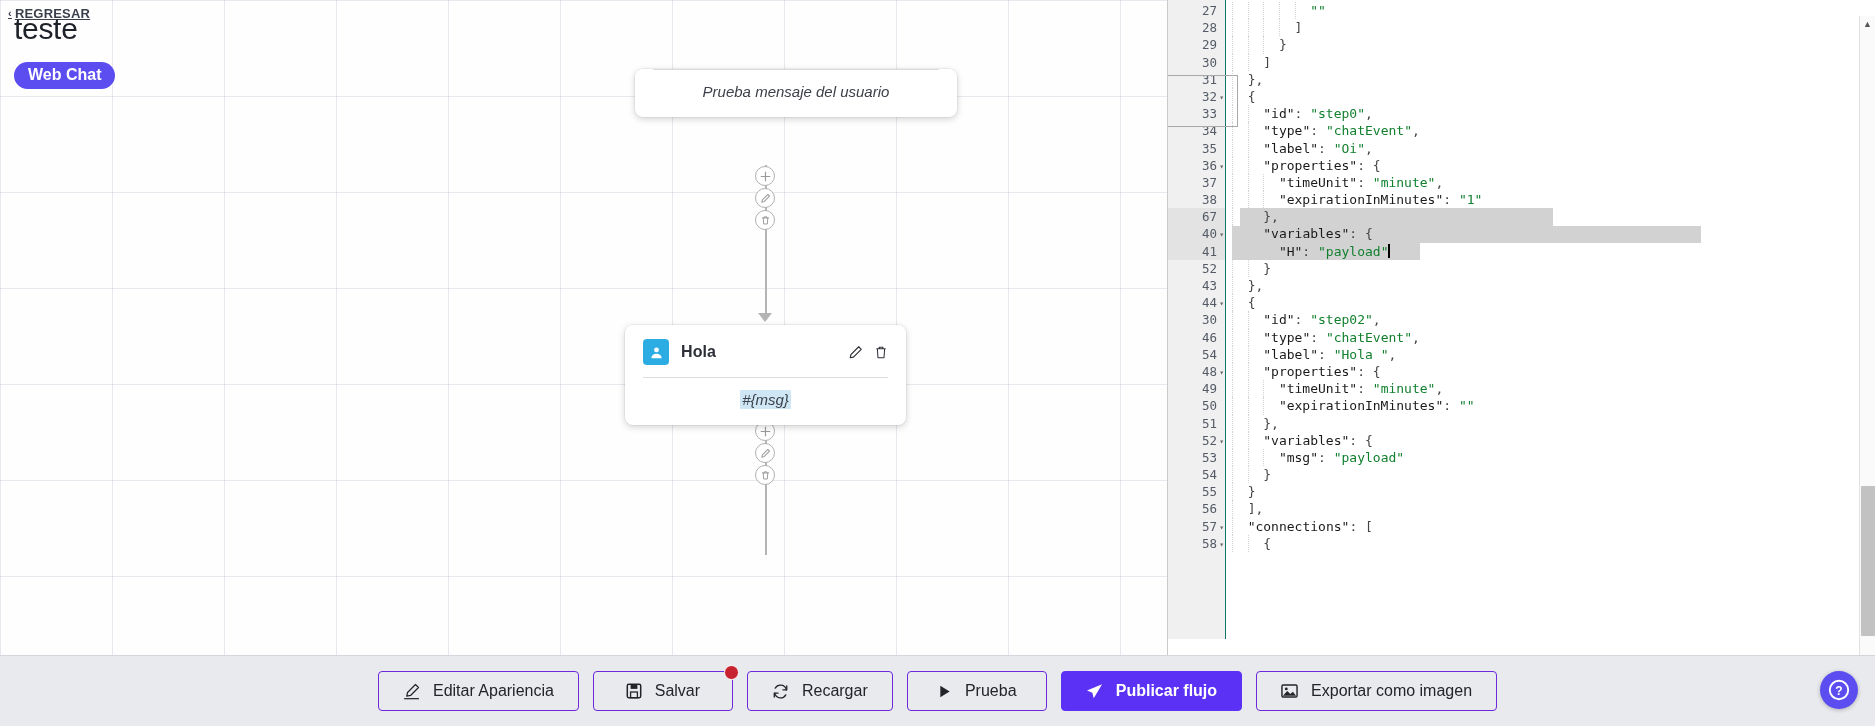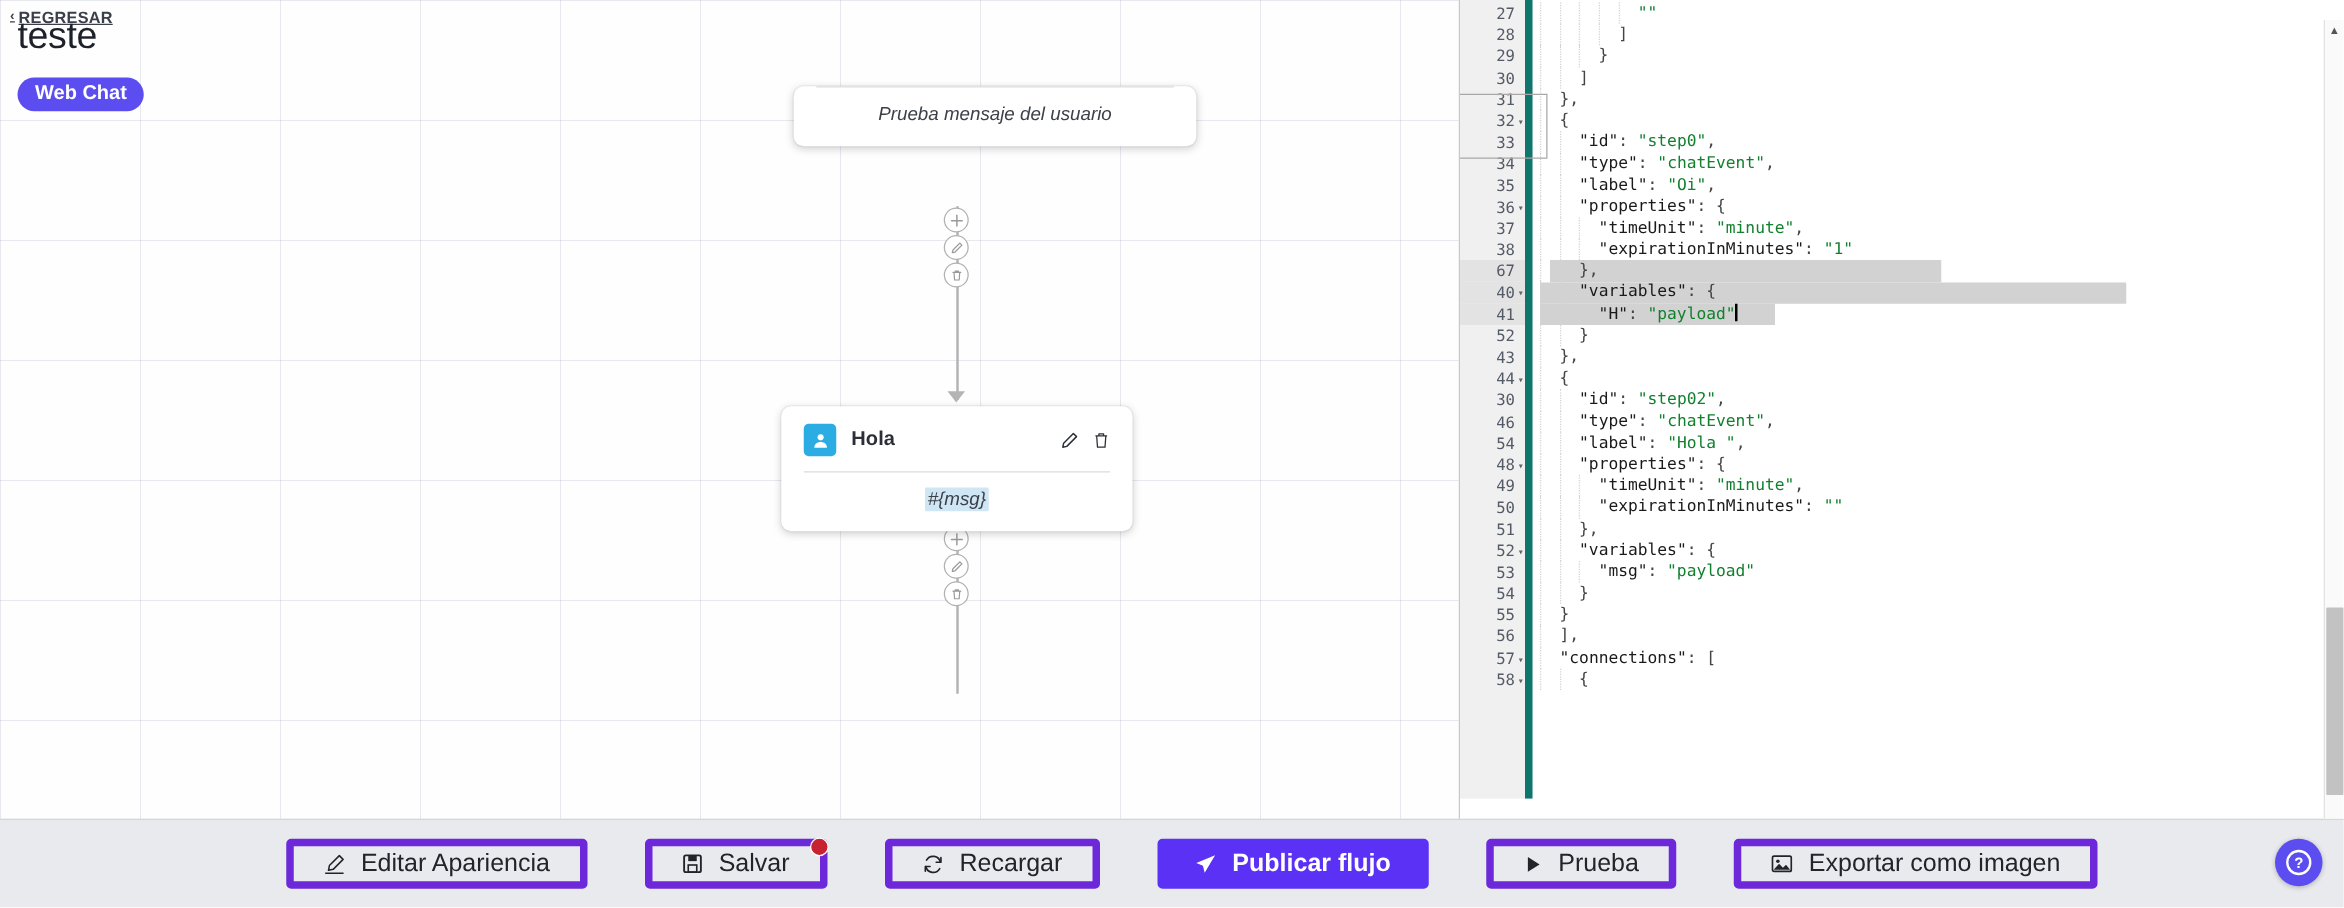--- a/index.html
+++ b/index.html
@@ -203,21 +203,21 @@
     display: flex;
     font-family: "DejaVu Sans Mono", "Liberation Mono", monospace;
     font-size: 13px;
     line-height: 17.2px;
     background: #ffffff;
     overflow: hidden;
   }
   #gutter {
     width: 58px;
     background: #f0f0f0;
-    border-right: 6px solid #0f766e;
+    border-right: 1px solid #0f766e;
     flex: 0 0 auto;
     padding-top: 2px;
     position: relative;
     z-index: 2;
   }
   .gut-row {
     height: 17.2px;
     padding-right: 8px;
     text-align: right;
     color: #555b66;
@@ -322,30 +322,29 @@
     align-items: center;
     justify-content: center;
     gap: 14px;
   }
   .tb-btn {
     position: relative;
     height: 40px;
     min-width: 140px;
     padding: 0 24px;
     background: #e9eaee;
-    border: 6px solid #6d28d9;
+    border: 1px solid #6d28d9;
     border-radius: 4px;
     display: flex;
     align-items: center;
     justify-content: center;
     gap: 13px;
-    font-size: 20px;
+    font-size: 16px;
     color: #22242a;
     cursor: pointer;
-    margin-left: 32px;
   }
   .tb-btn .ic { line-height: 0; display: flex; }
   .tb-btn.primary {
     background: #5b32f5;
     border-color: #5b32f5;
     color: #ffffff;
     font-weight: 700;
   }
   .badge-dot {
     position: absolute;
@@ -568,35 +567,35 @@
       </div>
       <div class="tb-btn">
         <span class="ic">
           <svg width="17" height="17" viewBox="0 0 18 18">
             <path d="M15.2 7.2A6.4 6.4 0 0 0 3.4 5.4M2.8 10.8a6.4 6.4 0 0 0 11.8 1.8" fill="none" stroke="currentColor" stroke-width="1.4" stroke-linecap="round"></path>
             <path d="M15.6 3.2v4h-4M2.4 14.8v-4h4" fill="none" stroke="currentColor" stroke-width="1.4" stroke-linecap="round" stroke-linejoin="round"></path>
           </svg>
         </span>
         <span>Recargar</span>
       </div>
+      <div class="tb-btn">
+        <span class="ic">
+          <svg width="15" height="15" viewBox="0 0 16 16">
+            <path d="M3.5 1.8l10 6.2-10 6.2z" fill="currentColor"></path>
+          </svg>
+        </span>
+        <span>Prueba</span>
+      </div>
       <div class="tb-btn primary">
         <span class="ic">
           <svg width="17" height="17" viewBox="0 0 18 18">
             <path d="M17 1.3L1.1 7.9l5.6 2.3 1.5 5.9z" fill="currentColor"></path>
           </svg>
         </span>
         <span>Publicar flujo</span>
-      </div>
-      <div class="tb-btn">
-        <span class="ic">
-          <svg width="15" height="15" viewBox="0 0 16 16">
-            <path d="M3.5 1.8l10 6.2-10 6.2z" fill="currentColor"></path>
-          </svg>
-        </span>
-        <span>Prueba</span>
       </div>
       <div class="tb-btn">
         <span class="ic">
           <svg width="17" height="16" viewBox="0 0 18 16">
             <rect x="1" y="1.6" width="16" height="12.8" rx="1.4" fill="none" stroke="currentColor" stroke-width="1.5"></rect>
             <circle cx="5.6" cy="5.8" r="1.5" fill="currentColor"></circle>
             <path d="M2 13l4.6-5 3.3 3.3 2.6-2.4L16 13z" fill="currentColor"></path>
           </svg>
         </span>
         <span>Exportar como imagen</span>

